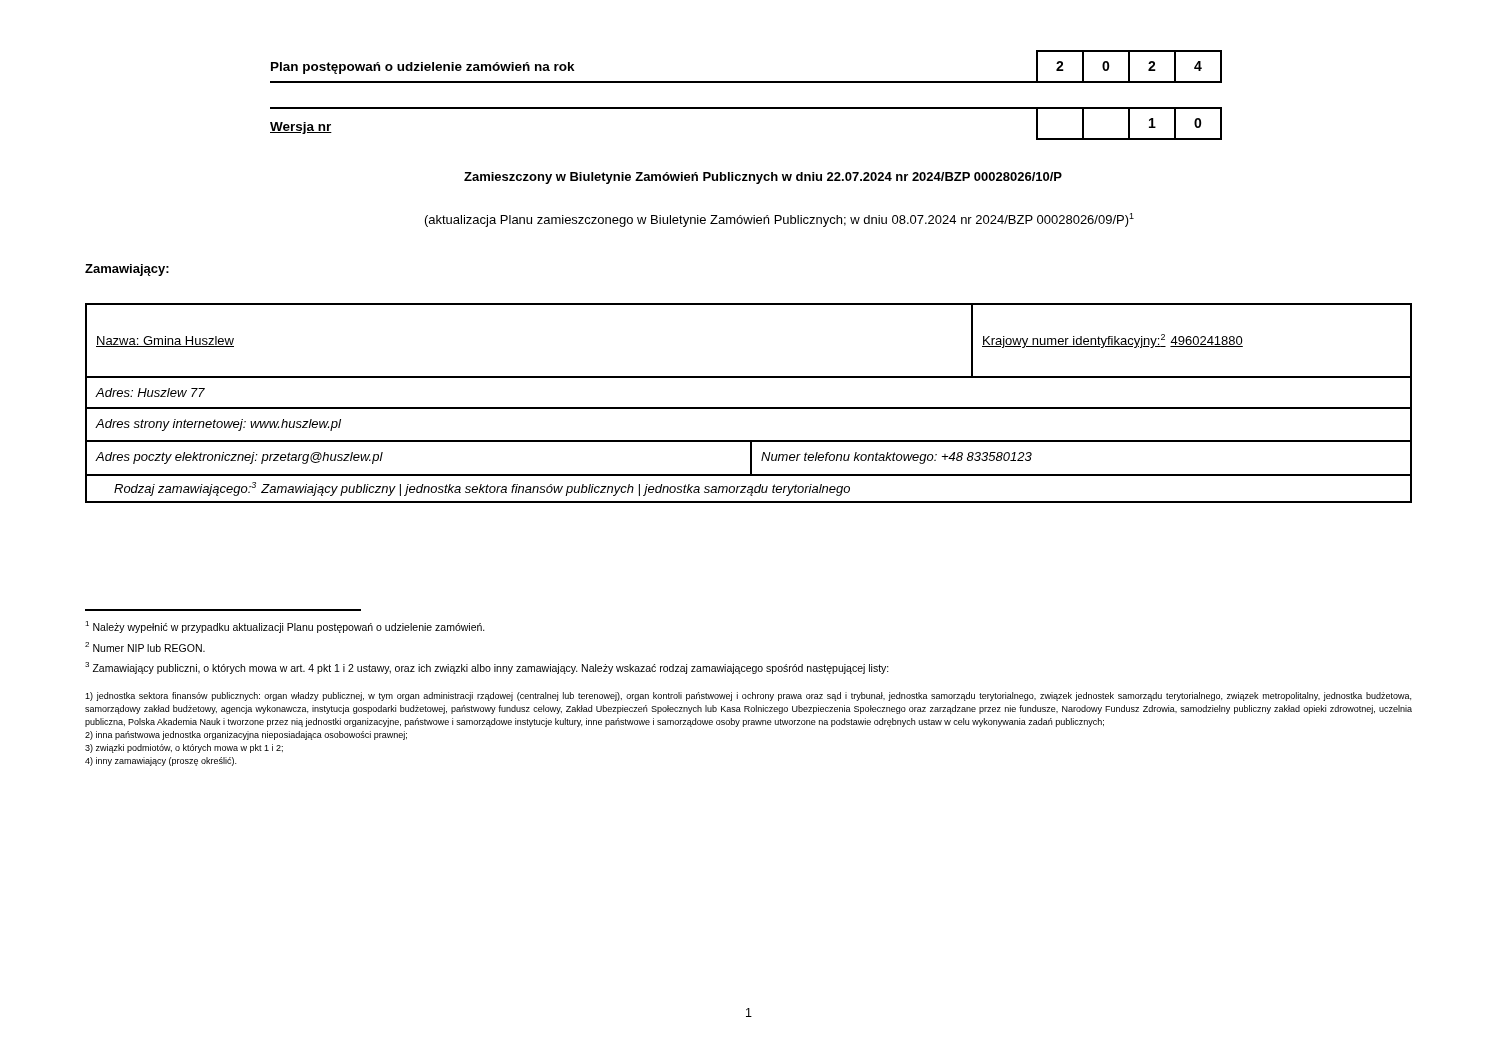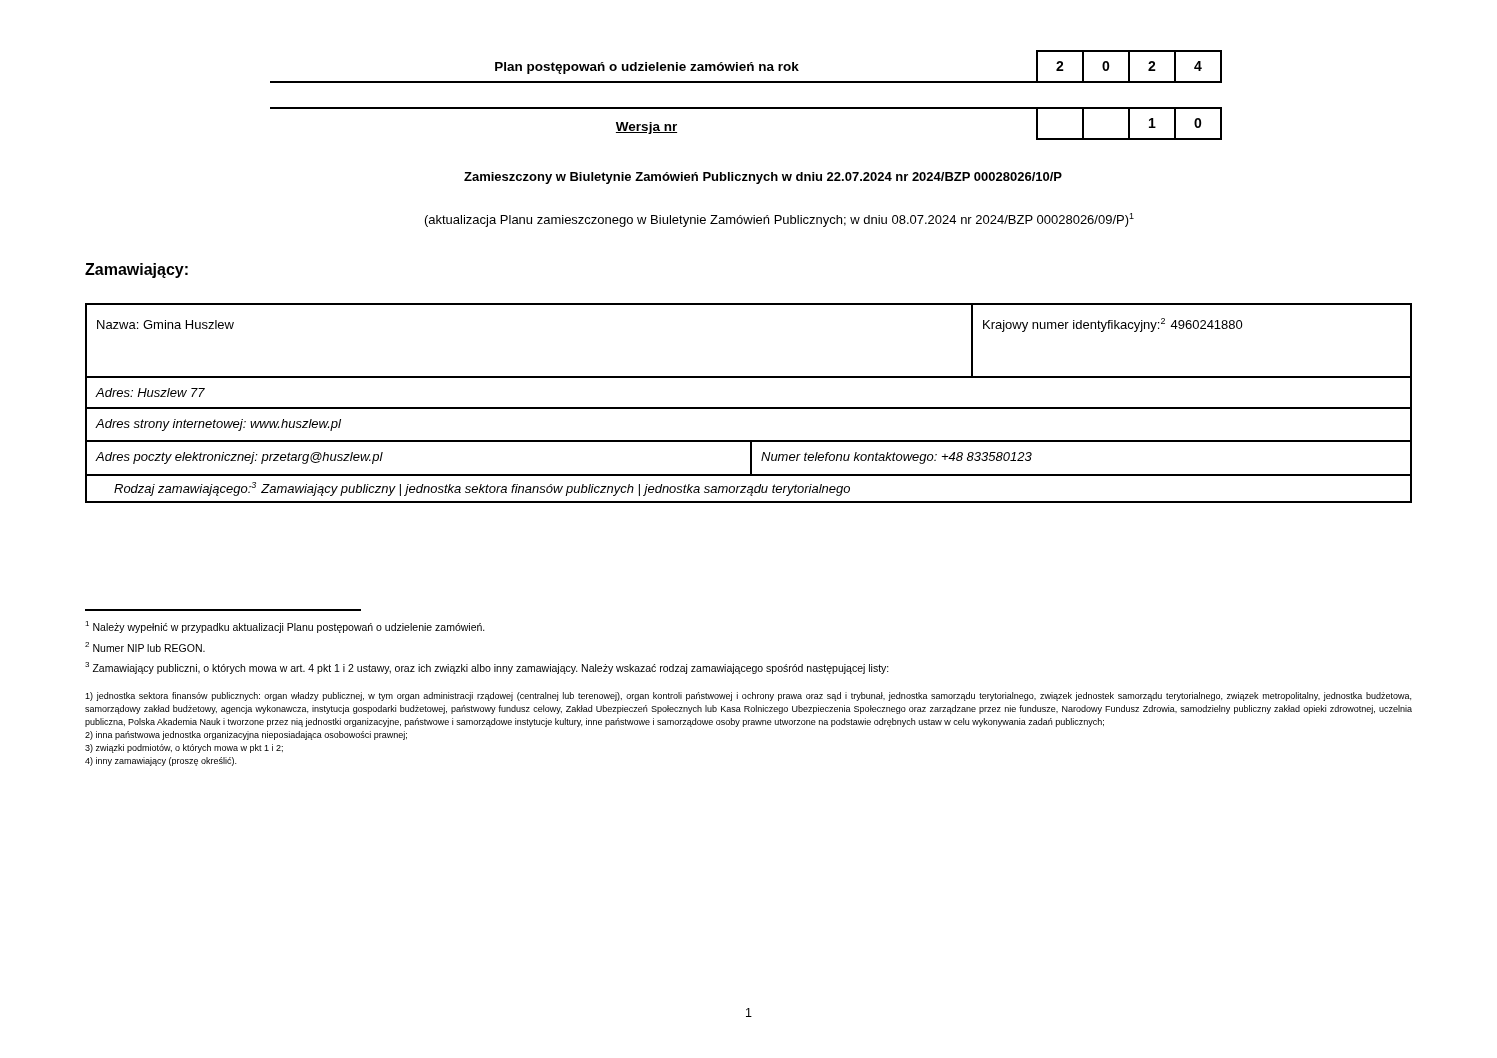--- a/index.html
+++ b/index.html
@@ -14,21 +14,21 @@
     overflow: hidden;
   }
 
   
   .hdr-row { position: absolute; left: 270px; width: 956px; height: 33px; display: flex; }
   .hdr-row.row-plan   { top: 50px; }
   .hdr-row.row-wersja { top: 107px; }
   .hdr-label {
     width: 753px; height: 33px;
     font-size: 13.5px; font-weight: bold;
-    text-align: center; line-height: 33px;
+    text-align: left; line-height: 33px;
     white-space: nowrap;
   }
   .row-plan   .hdr-label { border-bottom: 2px solid #000; }
   .row-wersja .hdr-label { border-top: 2px solid #000; line-height: 35px; text-decoration: underline; }
   .hdr-gap { width: 13px; height: 33px; }
   .row-plan   .hdr-gap { border-bottom: 2px solid #000; }
   .row-wersja .hdr-gap { border-top: 2px solid #000; }
   .hdr-boxes { display: flex; }
   .hdr-box {
     width: 48px; height: 33px;
@@ -38,35 +38,35 @@
     text-align: center; line-height: 29px;
   }
   .hdr-box:first-child { margin-left: 0; }
 
   
   .pub-line { position: absolute; left: 0; width: 100%; text-align: center; font-size: 13px; padding-left: 29px; }
   .pub-line1 { top: 169px; font-weight: bold; }
   .pub-line2 { top: 212px; margin-left: 16px; }
 
   
-  .section-title { position: absolute; left: 85px; top: 261px; font-size: 16px; font-weight: bold; }
+  .section-title { position: absolute; left: 85px; top: 261px; font-size: 13px; font-weight: bold; }
 
   
   .doc-table { position: absolute; left: 85px; top: 303px; width: 1327px; border: 2px solid #000; }
   .trow { display: flex; }
   .trow + .trow { border-top: 2px solid #000; font-style: italic; }
   .tcell { padding: 7px 9px 0 9px; font-size: 13px; white-space: nowrap; overflow: hidden; }
   .tcell + .tcell { border-left: 2px solid #000; }
   .row-nazwa   { height: 71px; }
   .row-adres   { height: 31px; }
   .row-miejsc  { height: 34px; }
   .row-www     { height: 33px; }
   .row-email   { height: 34px; }
   .row-rodzaj  { height: 27px; }
-  .row-nazwa .tcell { padding-top: 12px; }
+  .row-nazwa .tcell { padding-top: 28px; text-decoration: underline; }
   .row-rodzaj .tcell { padding-top: 5px; padding-left: 27px; }
   .cw-66 { width: 884px; }
   .cw-33 { flex: 1; }
   .cw-3a { width: 442px; }
   .cw-3b { width: 442px; }
   .cw-3c { flex: 1; }
   .cw-50 { width: 663px; }
   .cw-50b { flex: 1; }
   .cw-100 { width: 100%; }
 

